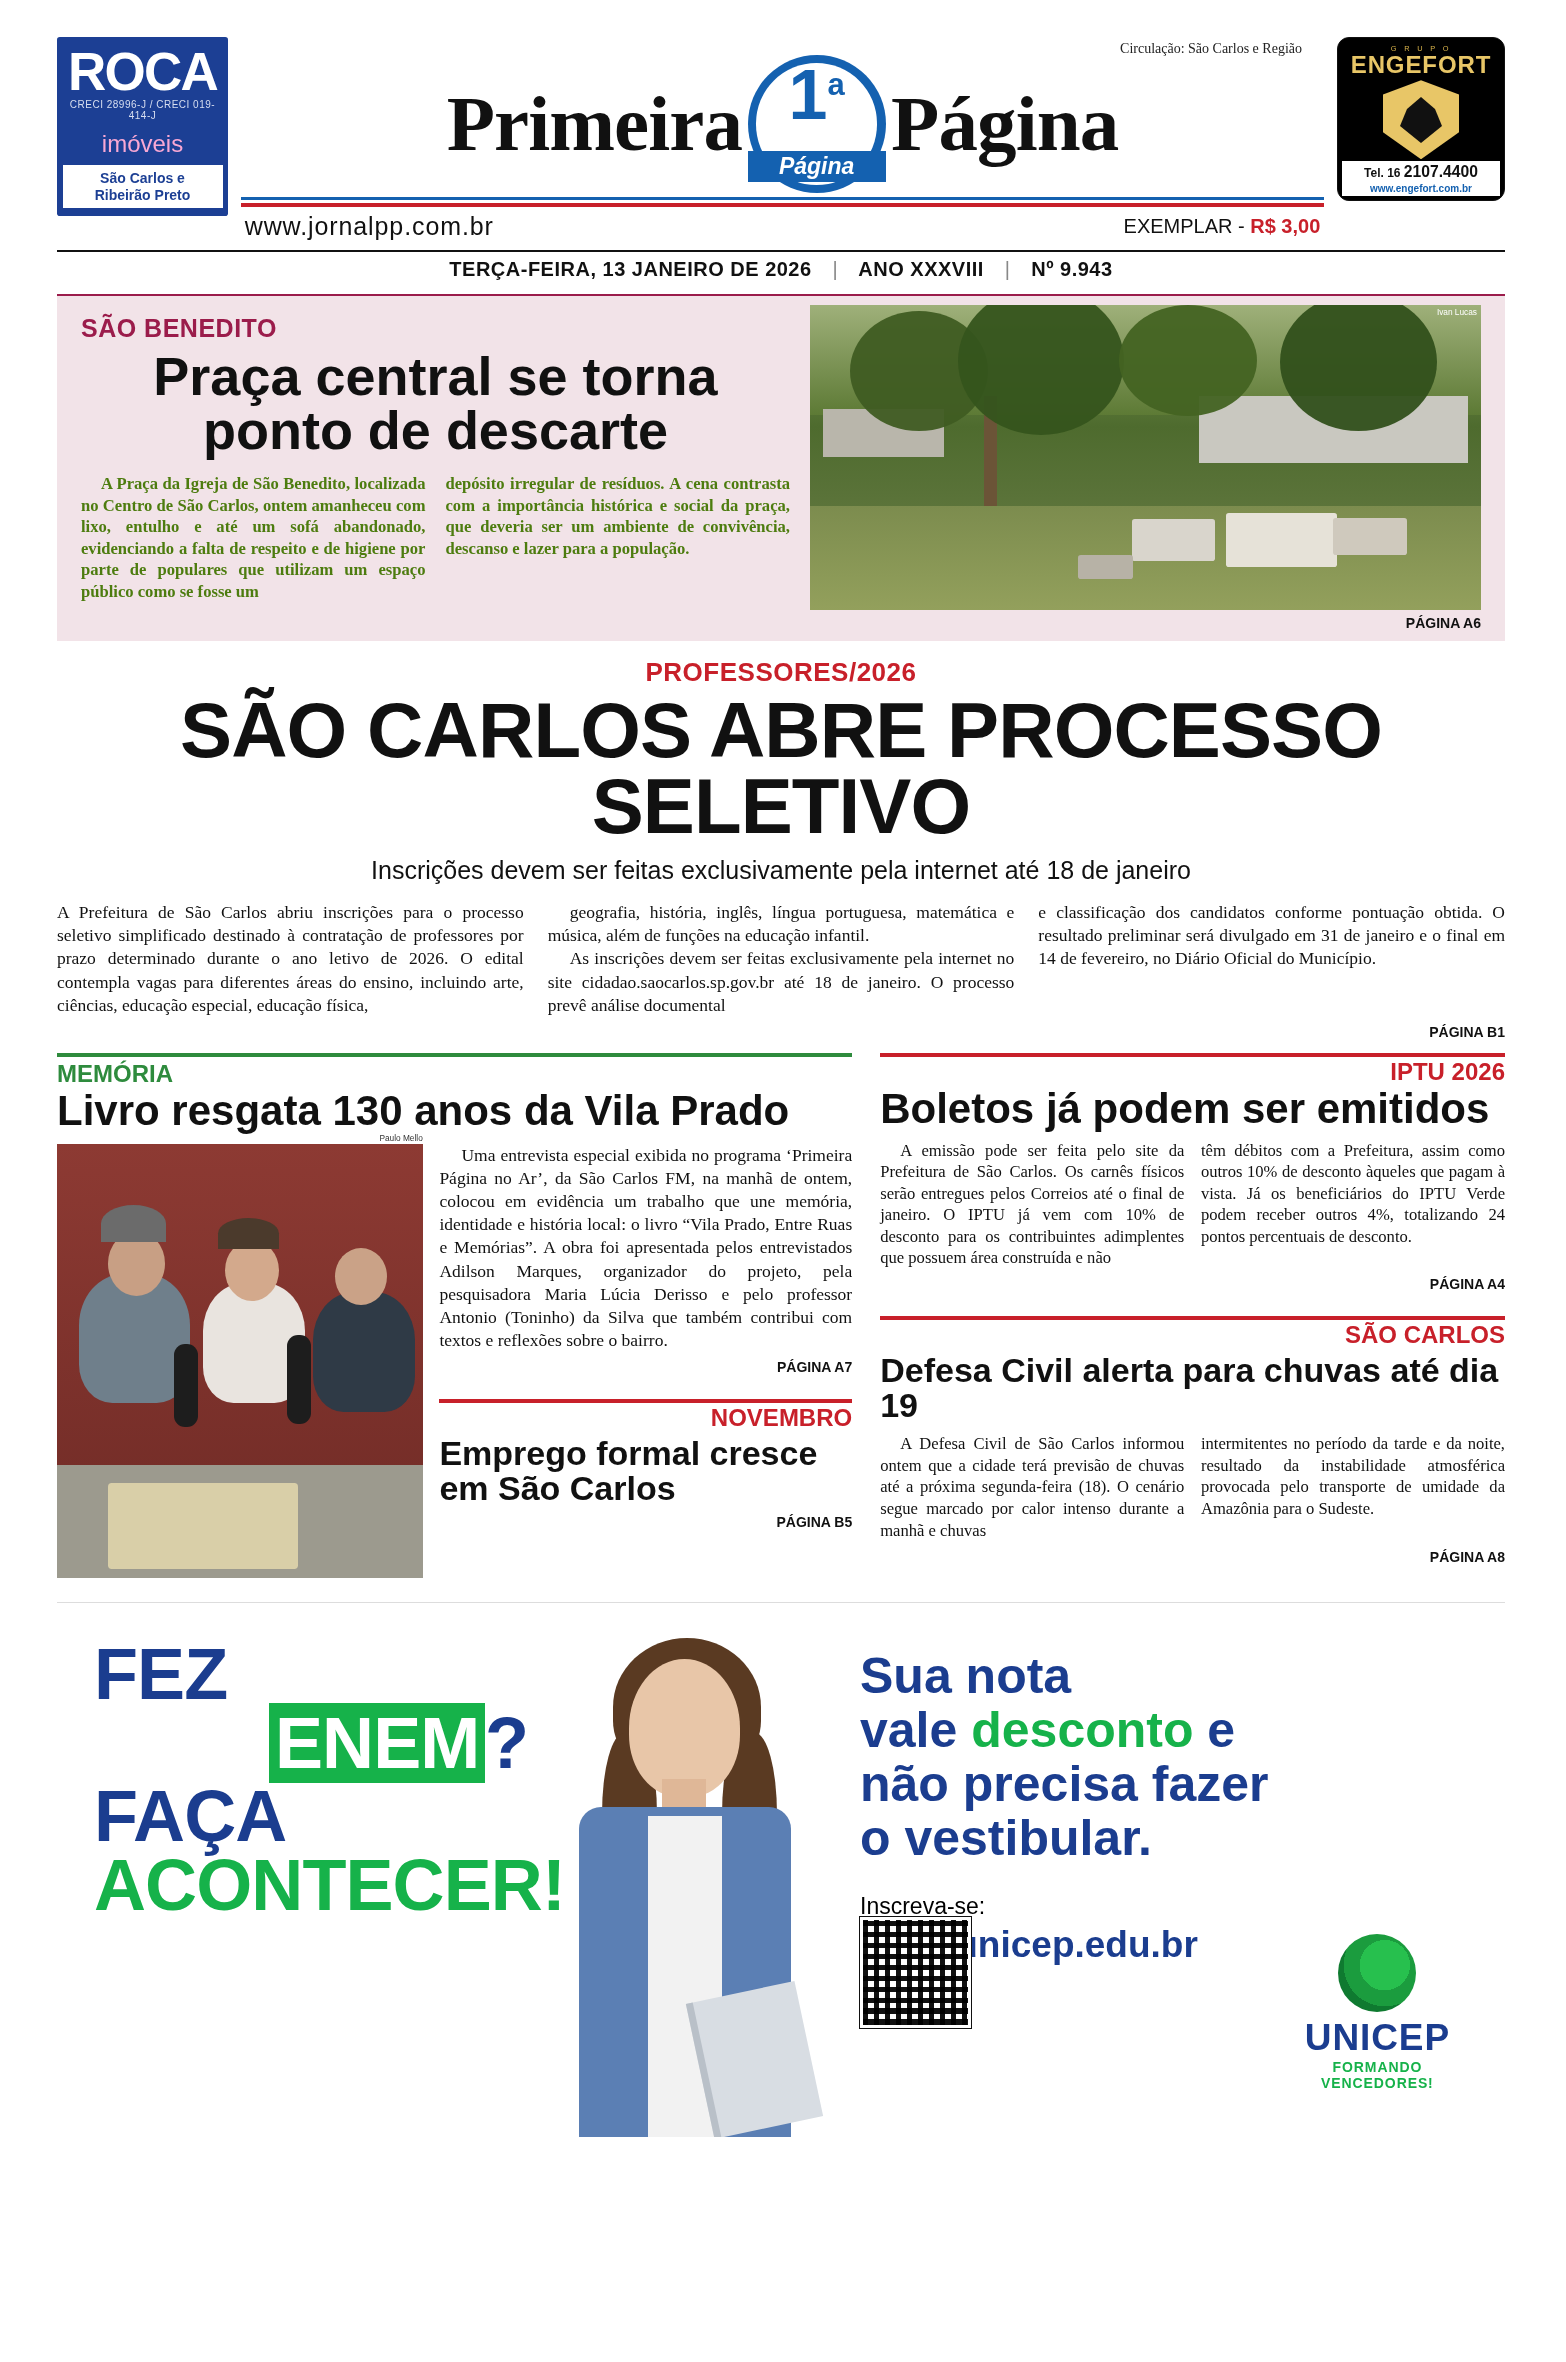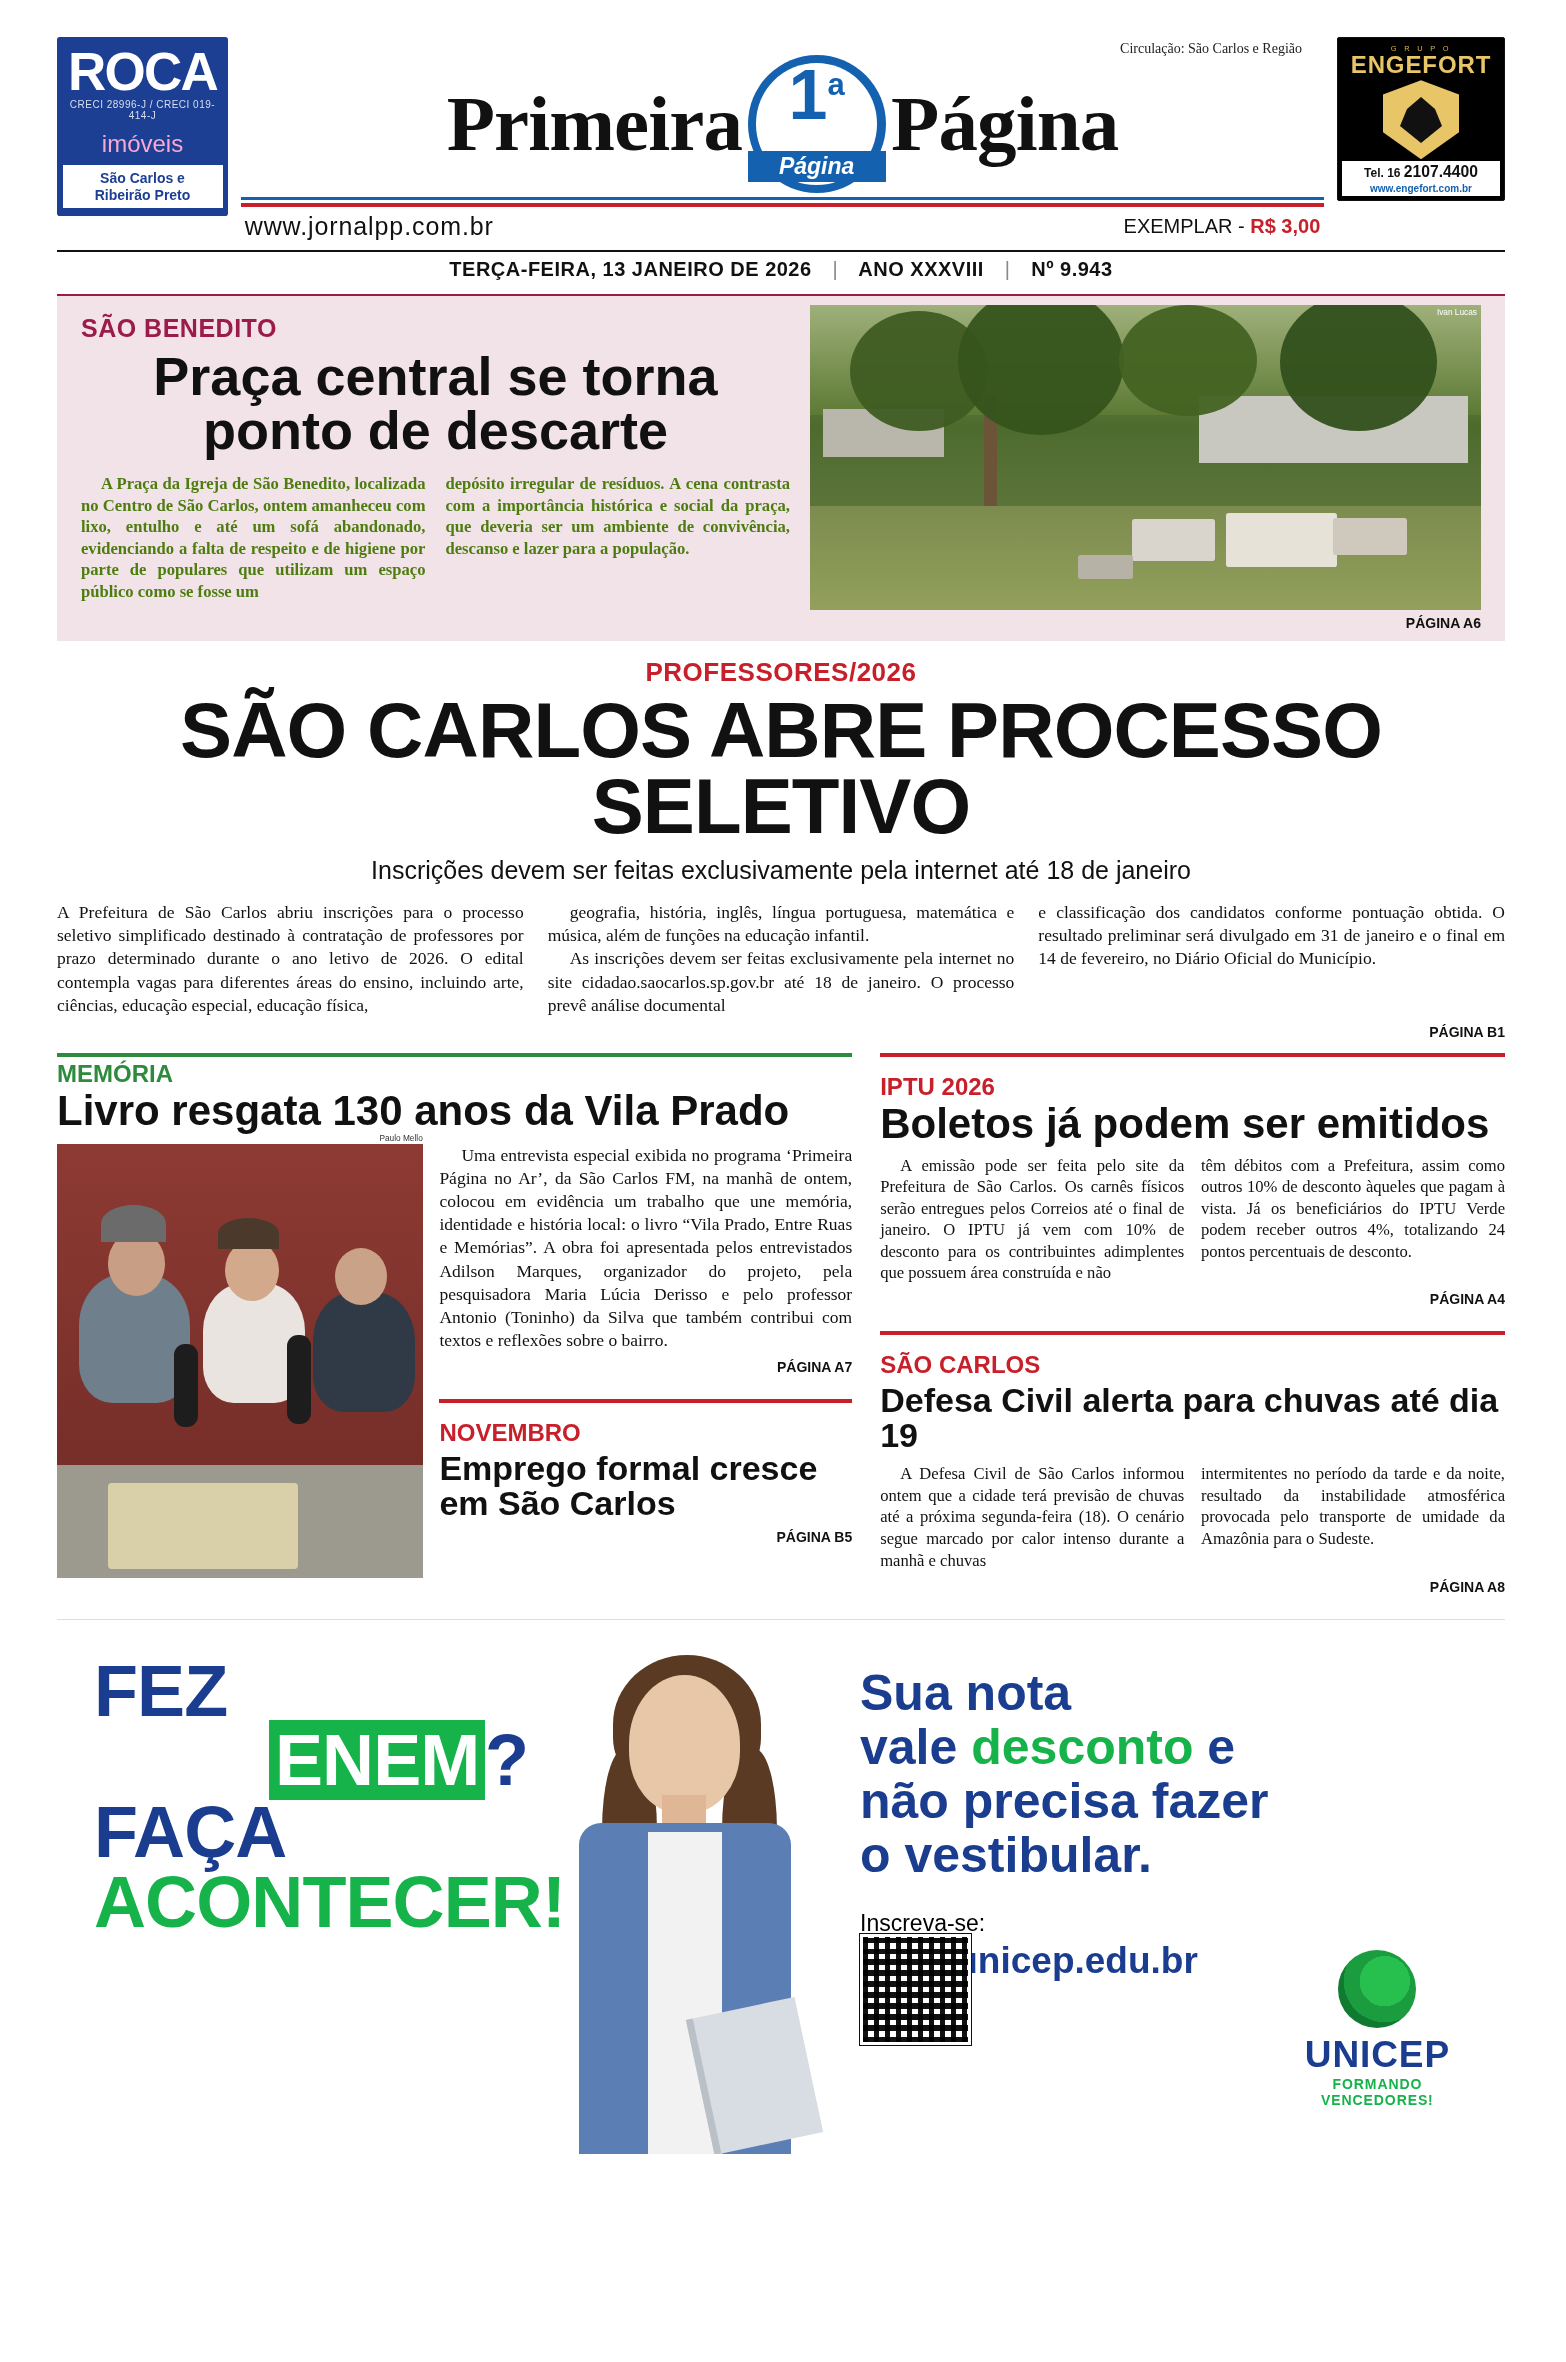--- a/index.html
+++ b/index.html
@@ -157,21 +157,21 @@
   }
   .price b { color:#c8202a; }
   .engefort {
     flex: 0 0 168px;
     width:168px;
     border: 1.8px solid #111;
     background:#000;
     color:#fff;
     text-align:center;
     padding: 5.5px 3.7px 3.7px;
-    border-radius:2px;
+    border-radius:12px;
   }
   .engefort .g {
     font-family:"Liberation Sans", sans-serif;
     font-size:7.4px;
     letter-spacing:2.8px;
     color:#d8b24a;
   }
   .engefort .name {
     font-family:"Liberation Sans", sans-serif;
     font-weight:bold;
@@ -349,21 +349,22 @@
     font-weight:bold;
     font-size:24px;
     color:#2e8b3d;
     margin-top:3.7px;
   }
   .kicker-red {
     font-family:"Liberation Sans", sans-serif;
     font-weight:bold;
     font-size:24px;
     color:#c8202a;
-    margin-top:16px;
+    margin-top:1px;
+    text-align:right;
   }
   .head2 {
     font-family:"Liberation Sans", sans-serif;
     font-weight:bold;
     font-size:42px;
     line-height:1.02;
     color:#111;
     margin-top:1.8px;
   }
   .head3 {

